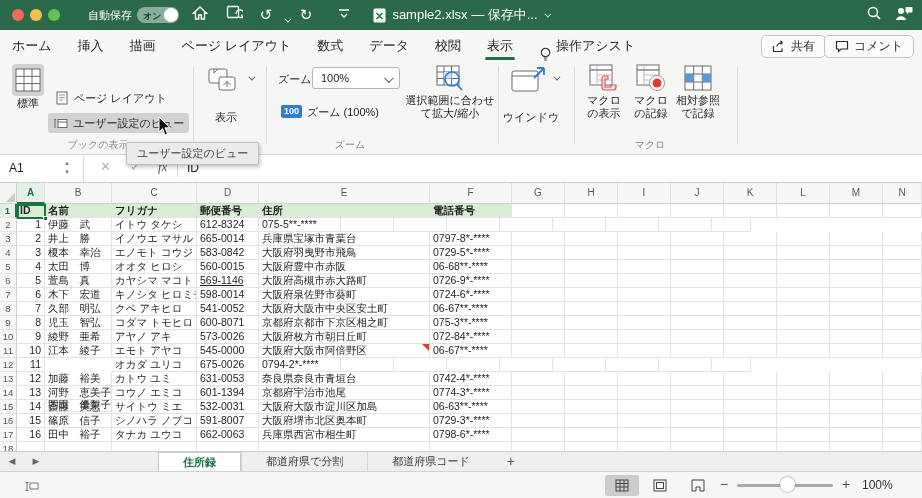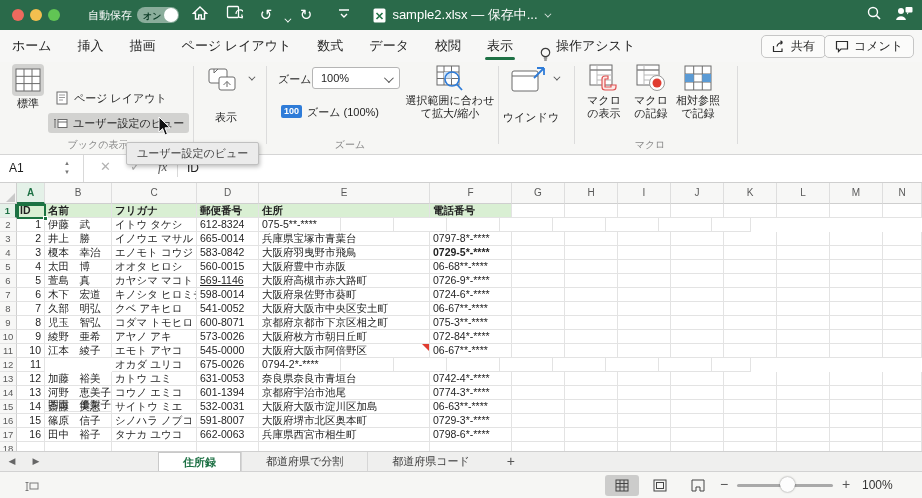--- a/index.html
+++ b/index.html
@@ -379,21 +379,21 @@
           <div class="cell" style="width: 53px;"></div>
           <div class="cell" style="width: 39px;"></div>
         </div>
         <div class="grow">
           <div class="gutter">4</div>
           <div class="cell num" style="width: 28px;">3</div>
           <div class="cell" style="width: 67px;">榎本　幸治</div>
           <div class="cell" style="width: 85px;">エノモト コウジ</div>
           <div class="cell" style="width: 62px;">583-0842</div>
           <div class="cell" style="width: 171px;">大阪府羽曳野市飛鳥</div>
-          <div class="cell" style="width: 82px; font-weight: bold;">0729-5*-****</div>
+          <div class="cell" style="width: 82px;">0729-5*-****</div>
           <div class="cell" style="width: 53px;"></div>
           <div class="cell" style="width: 53px;"></div>
           <div class="cell" style="width: 53px;"></div>
           <div class="cell" style="width: 53px;"></div>
           <div class="cell" style="width: 53px;"></div>
           <div class="cell" style="width: 53px;"></div>
           <div class="cell" style="width: 53px;"></div>
           <div class="cell" style="width: 39px;"></div>
         </div>
         <div class="grow">

